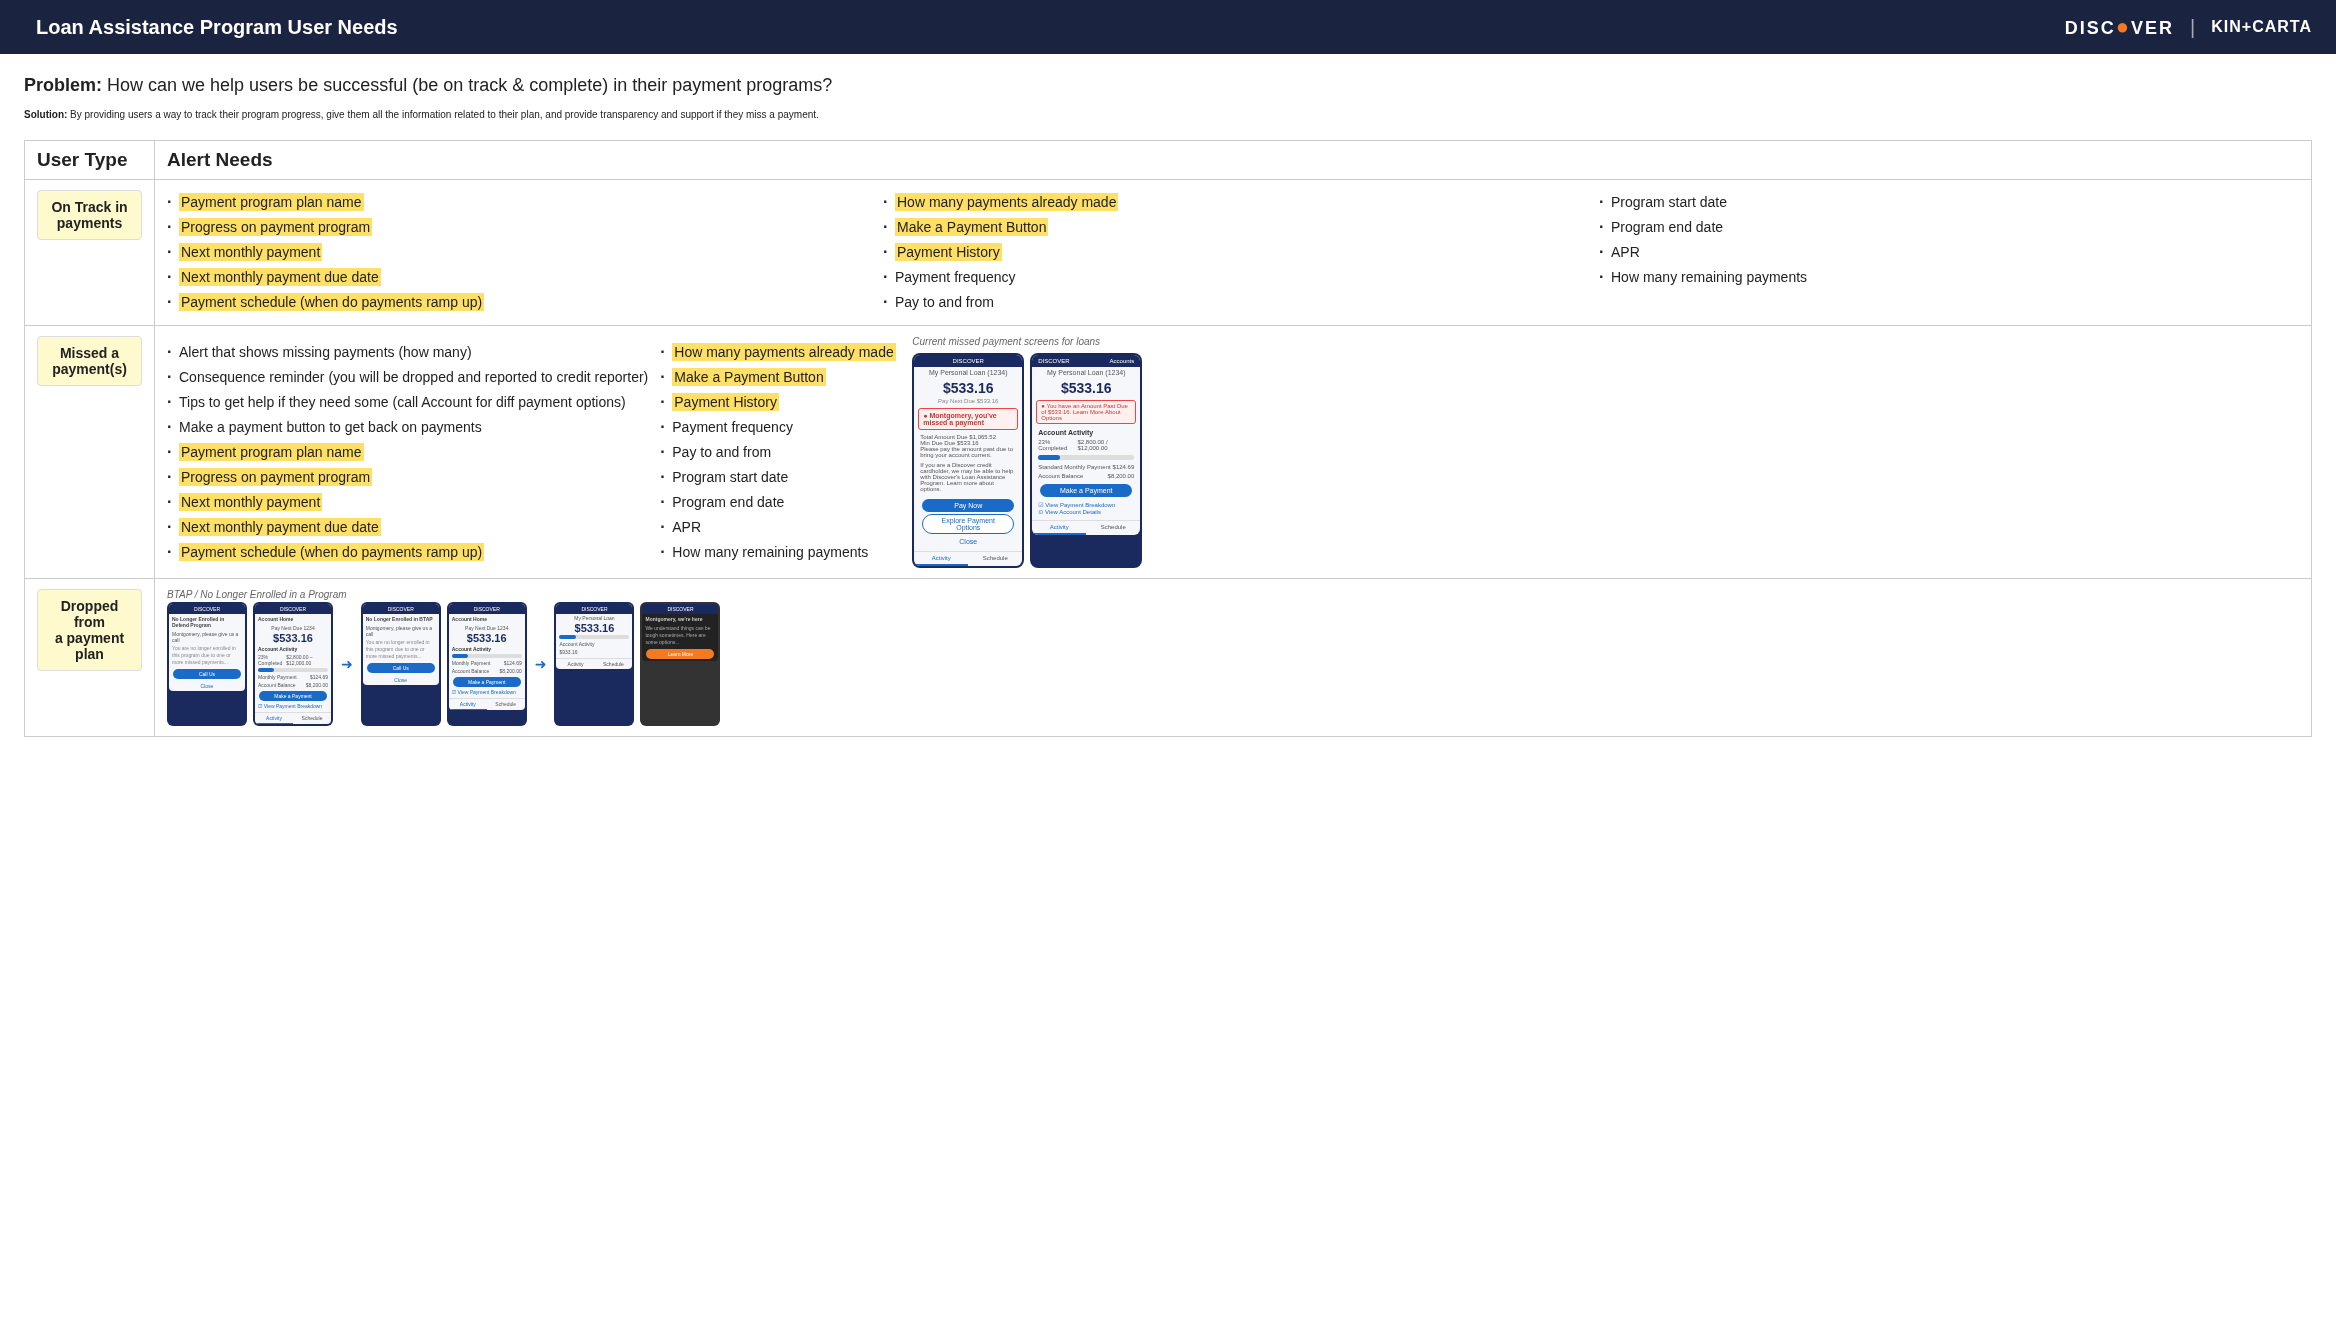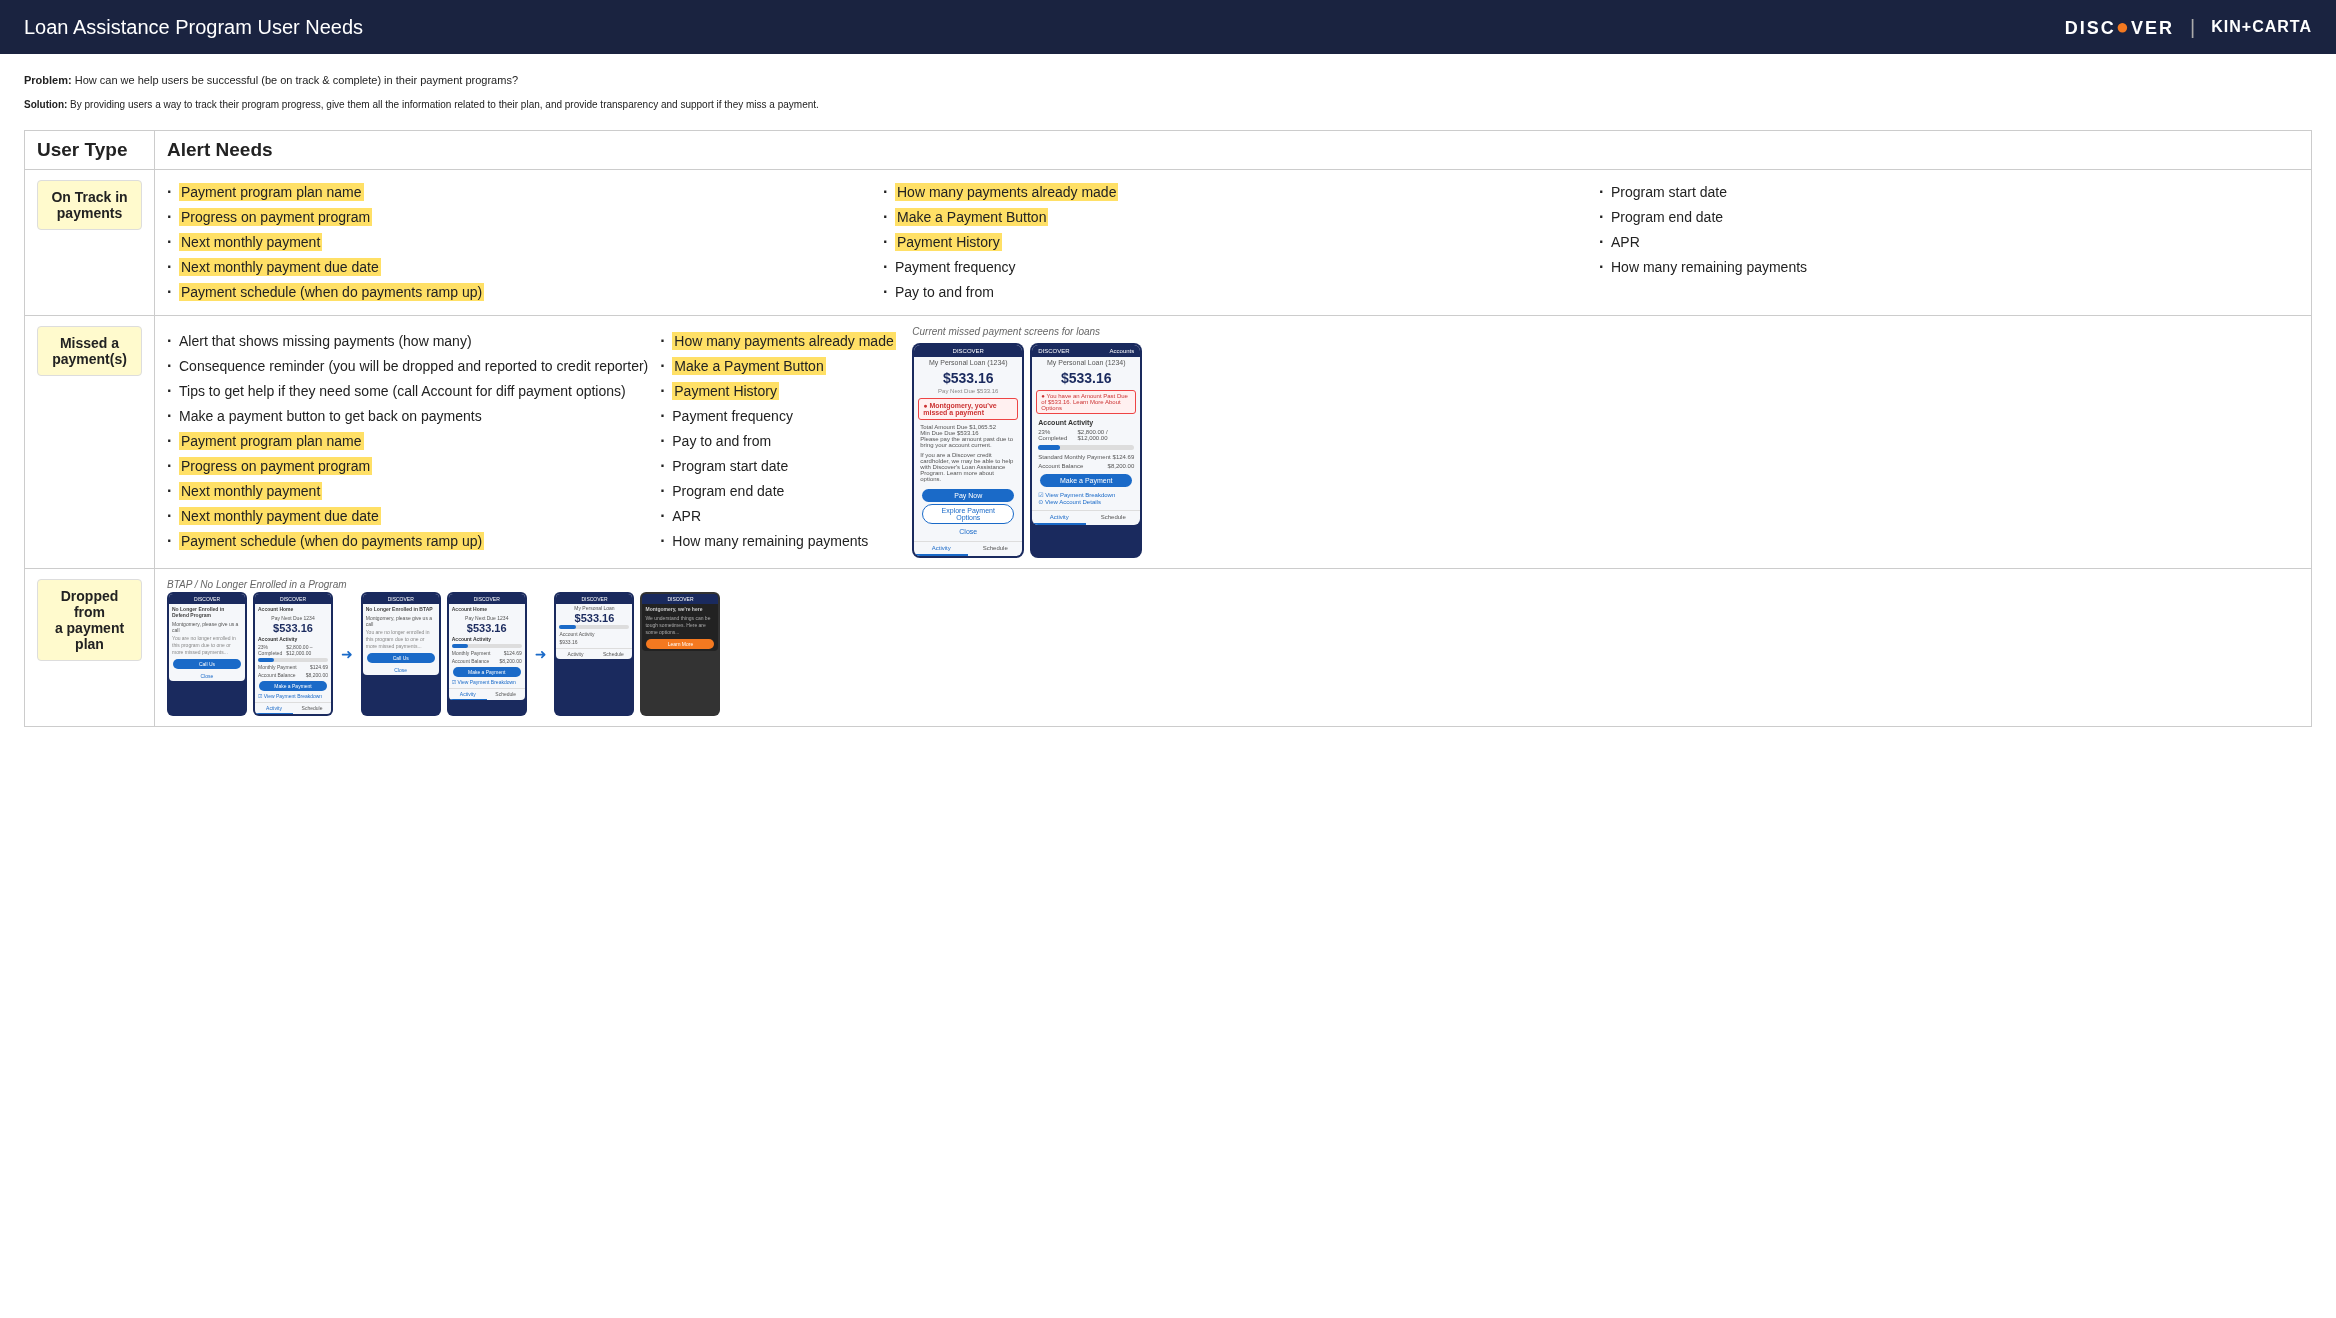--- a/index.html
+++ b/index.html
@@ -14,37 +14,38 @@
     .header {
       background: #1a2340;
       color: #fff;
       padding: 14px 24px;
       display: flex;
       align-items: center;
       justify-content: space-between;
     }
     .header-title {
       font-size: 20px;
-      font-weight: normal;
+      font-weight: bold;
       color: #fff;
+      margin-left: 12px;
     }
     .header-logos {
       display: flex;
       align-items: center;
       gap: 8px;
     }
 
     
     .main-content {
       padding: 18px 24px 24px 24px;
     }
 
     .problem-text {
       margin-bottom: 8px;
-      font-size: 11px;
+      font-size: 18px;
       line-height: 1.5;
     }
     .problem-text b { font-weight: bold; }
 
     .solution-text {
       margin-bottom: 18px;
       font-size: 10px;
       line-height: 1.5;
     }
     .solution-text b { font-weight: bold; }

